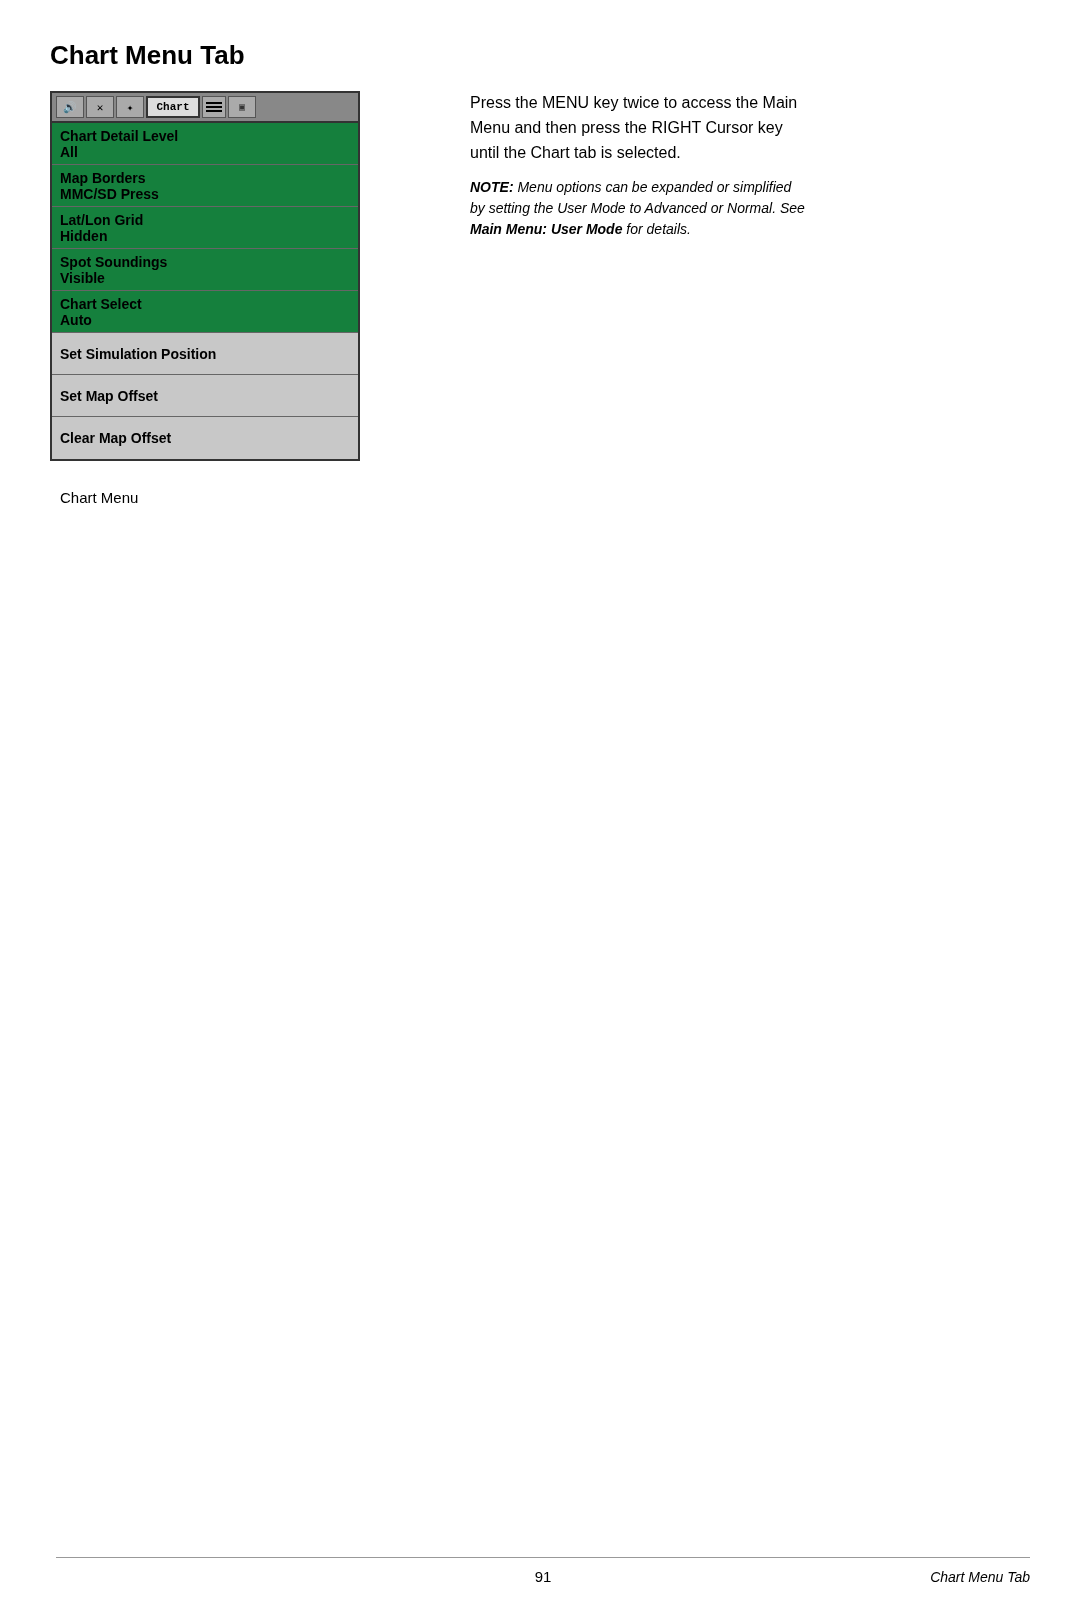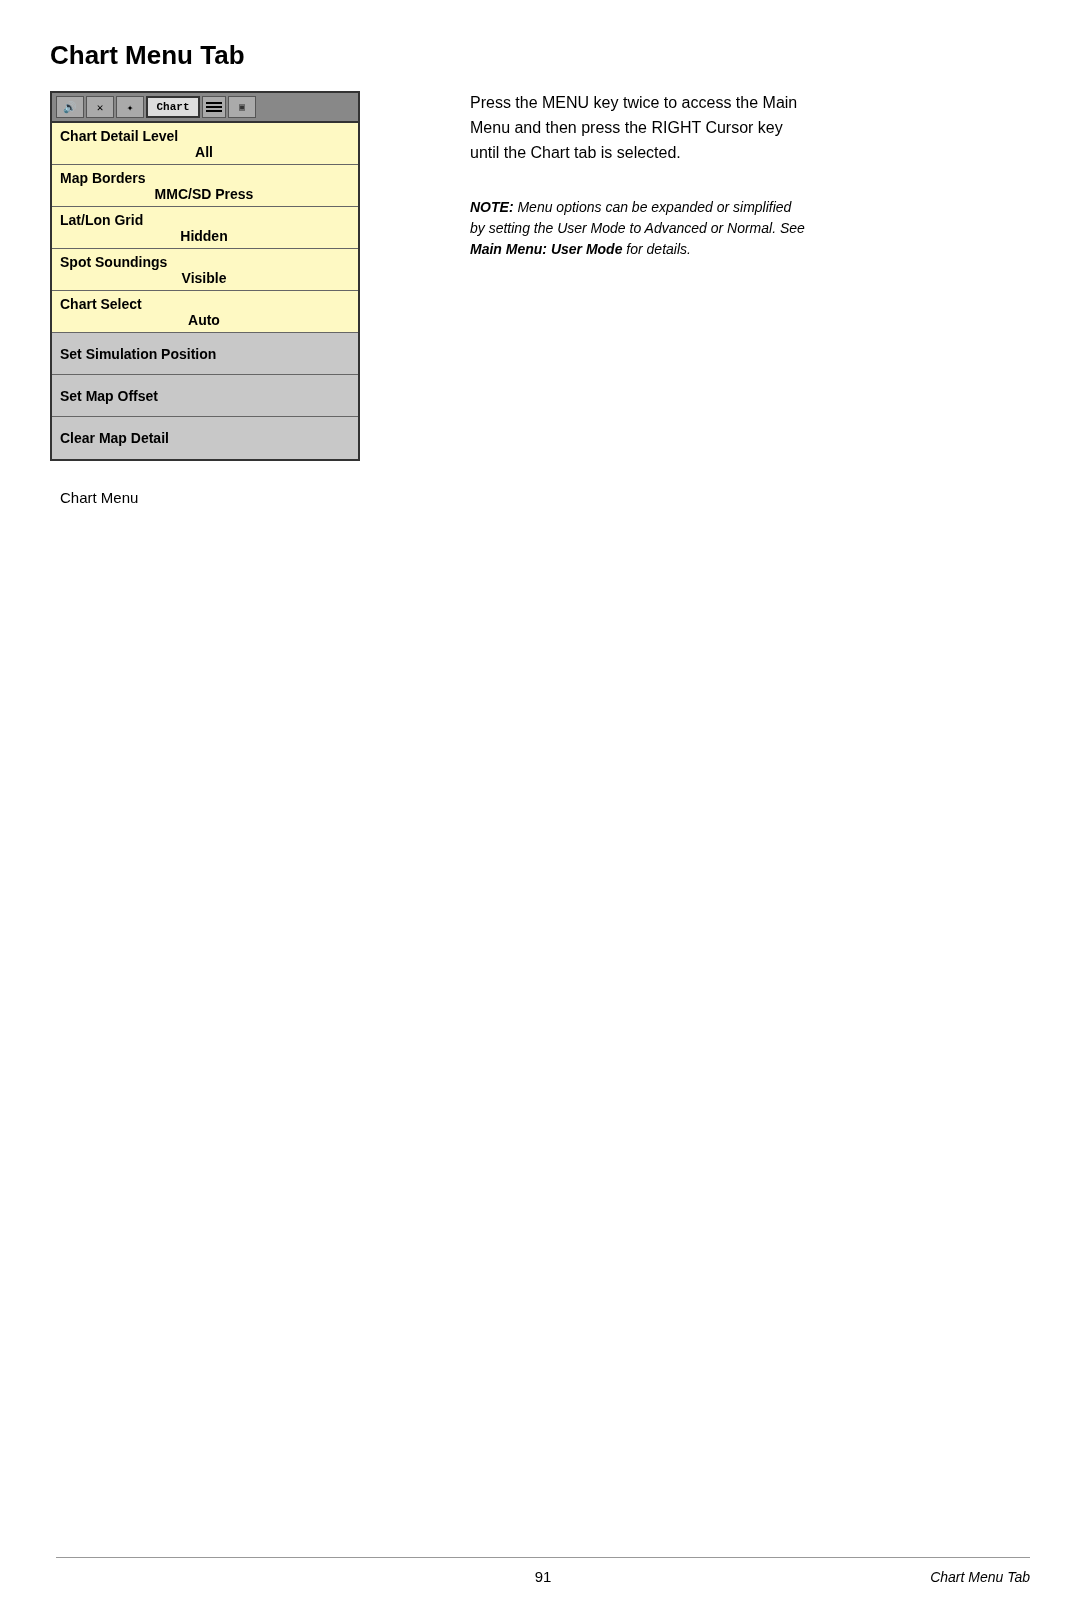--- a/index.html
+++ b/index.html
@@ -108,41 +108,41 @@
       border: 1px solid #555;
       display: flex;
       align-items: center;
       justify-content: center;
       font-size: 10px;
       color: #333;
     }
 
     
     .menu-row {
-      background: #fef9c3;
+      background: #15803d;
       border-bottom: 1px solid #666;
       padding: 5px 8px 2px 8px;
       min-height: 42px;
       display: flex;
       flex-direction: column;
       justify-content: flex-start;
     }
 
     .menu-row-label {
       font-size: 14px;
       font-weight: bold;
       color: #000;
       font-family: Arial, Helvetica, sans-serif;
     }
 
     .menu-row-value {
       font-size: 14px;
       font-weight: bold;
       color: #000;
-      text-align: center;
+      text-align: left;
       font-family: Arial, Helvetica, sans-serif;
       padding-right: 2px;
     }
 
     .menu-row-action {
       font-size: 14px;
       font-weight: bold;
       color: #000;
       font-family: Arial, Helvetica, sans-serif;
       padding: 8px 8px;
@@ -159,21 +159,21 @@
       margin-top: 28px;
       font-family: Arial, Helvetica, sans-serif;
       margin-left: 10px;
     }
 
     
     .right-column {
       flex: 1;
       display: flex;
       flex-direction: column;
-      gap: 32px;
+      gap: 12px;
     }
 
     .page-title {
       font-size: 26px;
       font-weight: bold;
       color: #000;
       font-family: Arial, Helvetica, sans-serif;
       margin-bottom: 10px;
       border-bottom: none;
     }
@@ -281,21 +281,21 @@
 
         <div class="menu-row-action">
           <span>Set Simulation Position</span>
         </div>
 
         <div class="menu-row-action">
           <span>Set Map Offset</span>
         </div>
 
         <div class="menu-row-action" style="border-bottom: none;">
-          <span>Clear Map Detail</span>
+          <span>Clear Map Offset</span>
         </div>
 
       </div>
 
       <div class="chart-caption">Chart Menu</div>
 
     </div>
 
     <div class="right-column">
 

